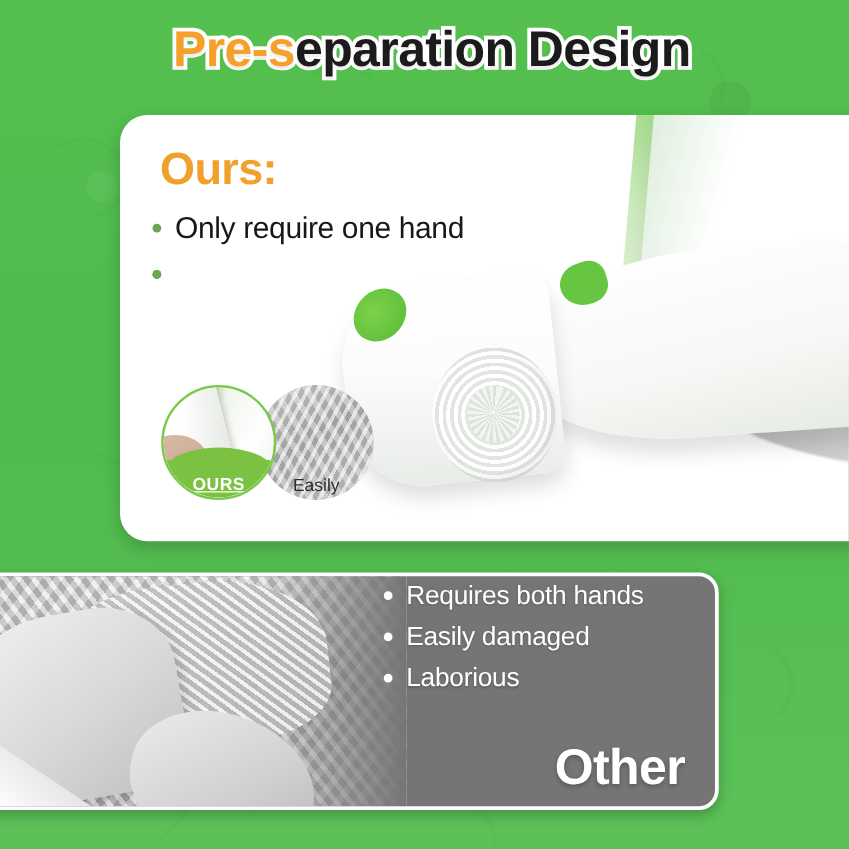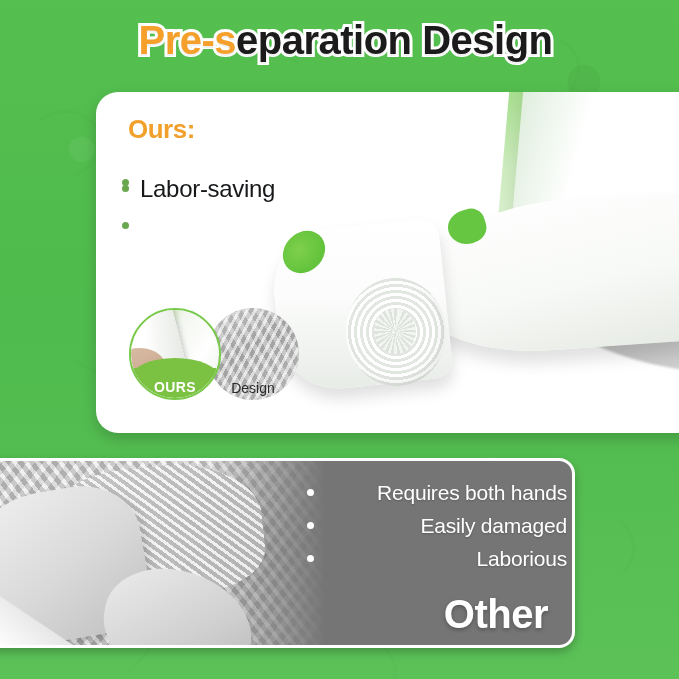--- a/index.html
+++ b/index.html
@@ -45,21 +45,21 @@
   
   .card-ours{
     position:absolute;left:96px;top:92px;width:600px;height:341px;
     background:#ffffff;
     border-radius:22px 0 0 22px;
     box-shadow:0 6px 14px rgba(0,0,0,.18);
     overflow:hidden;
   }
   .ours-head{
     position:absolute;left:32px;top:22px;
-    font-size:26px;font-weight:bold;color:#f2a02c;letter-spacing:-.5px;
+    font-size:36px;font-weight:bold;color:#f2a02c;letter-spacing:-.5px;
   }
   .ours-list{
     position:absolute;left:22px;top:76px;width:330px;
     list-style:none;margin:0;padding:0;
   }
   .ours-list li{
     position:relative;padding-left:22px;margin:0 0 6px 0;
     font-size:24px;color:#16181a;line-height:1.28;letter-spacing:-.3px;
     white-space:nowrap;
   }
@@ -103,21 +103,21 @@
     position:absolute;left:0;right:0;bottom:0;height:30px;
     background:#7cc242;
     border-radius:0 0 0 0;
   }
   .th-band:before{
     content:"";position:absolute;left:0;right:0;top:-10px;height:20px;
     background:#7cc242;border-radius:50%/100% 100% 0 0;
   }
   .th-label-ours{
     position:absolute;left:0;right:0;bottom:3px;text-align:center;
-    color:#ffffff;font-size:14px;font-weight:bold;letter-spacing:.4px;z-index:3;
+    color:#ffffff;font-size:14px;font-weight:bold;letter-spacing:.4px;z-index:3;text-decoration:underline;
   }
   .th-label-others{
     position:absolute;left:0;right:0;bottom:4px;text-align:center;
     color:#2c2c2c;font-size:14px;z-index:3;
   }
 
   
   .product{position:absolute;left:170px;top:-14px;width:520px;height:360px;}
   .sheet-back{
     position:absolute;left:250px;top:-8px;width:300px;height:220px;
@@ -215,22 +215,22 @@
   .bag-crumple{
     position:absolute;left:48px;top:6px;width:220px;height:130px;
     background:
       repeating-linear-gradient(42deg, rgba(255,255,255,.75) 0 3px, rgba(160,160,160,.5) 3px 7px),
       linear-gradient(120deg,#e9e9e9,#c6c6c6);
     border-radius:40% 45% 30% 55%;
     transform:rotate(-6deg);
     opacity:.95;
   }
   .other-list{
-    position:absolute;left:312px;top:18px;width:260px;
-    list-style:none;margin:0;padding:0;text-align:right;
+    position:absolute;left:312px;top:2px;width:260px;
+    list-style:none;margin:0;padding:0;
   }
   .other-list li{
     position:relative;padding-left:18px;margin:0 0 5px 0;
     font-size:21px;color:#ffffff;line-height:1.34;letter-spacing:-.2px;
     white-space:nowrap;
     text-shadow:0 1px 2px rgba(0,0,0,.22);
   }
   .other-list li .dot{
     position:absolute;left:0;top:10px;width:7px;height:7px;border-radius:50%;
     background:#ffffff;
@@ -279,29 +279,29 @@
       <div class="roll">
         <div class="roll-body"></div>
         <div class="roll-green"></div>
         <div class="roll-end"></div>
       </div>
     </div>
 
     <div class="ours-head">Ours:</div>
 
     <ul class="ours-list">
+      <li><span class="dot"></span><span>Only require one hand</span></li>
       <li><span class="dot"></span></li>
-      <li><span class="dot"></span><span>Labor-saving</span></li>
       <li><span class="dot"></span></li>
     </ul>
 
     <div class="thumbs">
       <div class="thumb others">
         <div class="th-others-img"></div>
-        <div class="th-label-others">Design</div>
+        <div class="th-label-others">Easily</div>
       </div>
       <div class="thumb ours">
         <div class="th-ours-img"></div>
         <div class="th-band"></div>
         <div class="th-label-ours">OURS</div>
       </div>
     </div>
 
   </div>
 

